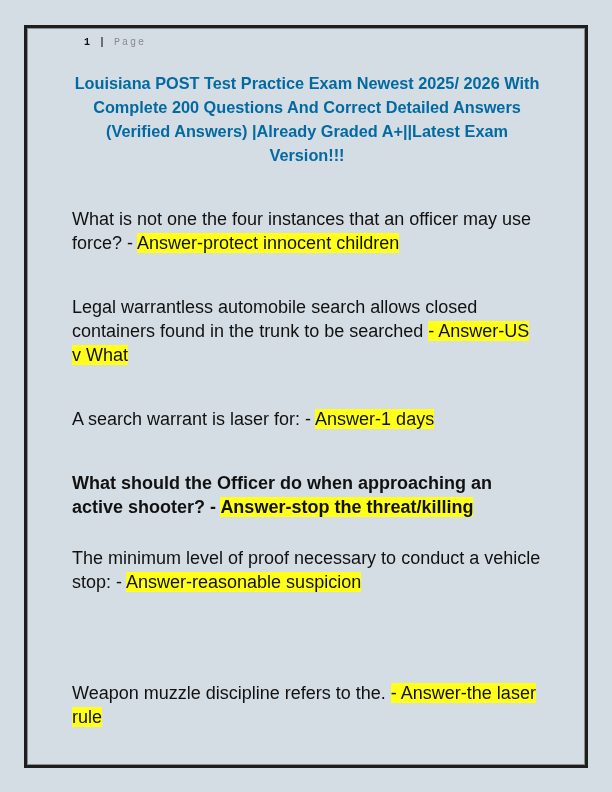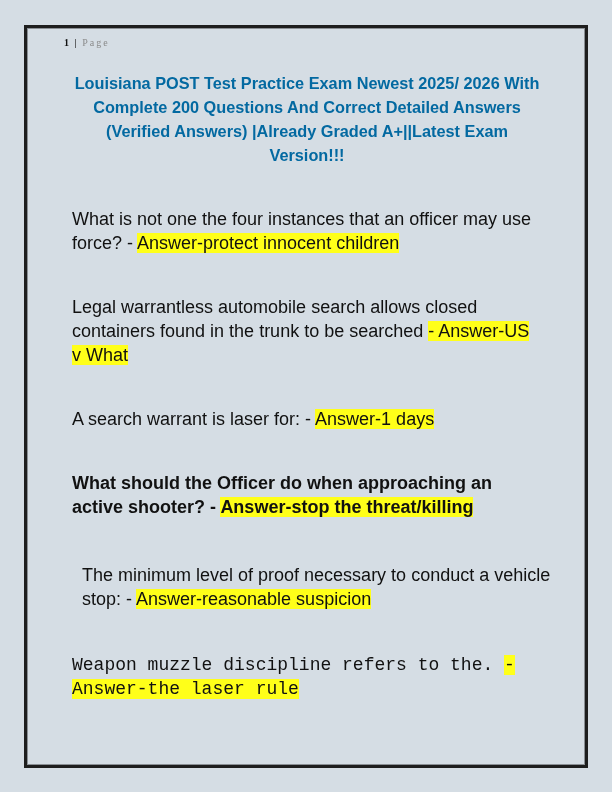--- a/index.html
+++ b/index.html
@@ -19,24 +19,24 @@
       left: 24px;
       top: 25px;
       width: 558px;
       height: 737px;
       border: 3px solid #1e1e1e;
       box-shadow: inset 1px 1px 0 #8a8f94, inset -1px -1px 0 #8a8f94;
       box-sizing: content-box;
     }
     .page-number {
       position: absolute;
-      left: 64px;
+      left: 84px;
       top: 37px;
       font-size: 10px;
-      font-family: Liberation Serif, serif;
+      font-family: Liberation Mono, monospace;
       color: #222;
       letter-spacing: 0.5px;
     }
     .page-number .num {
       font-weight: bold;
       color: #111;
     }
     .page-number .sep {
       font-weight: bold;
       color: #333;
@@ -91,19 +91,19 @@
 </div>
 
 <div class="qa" style="top:407px;">
   <span>A search warrant is laser for: - </span><span class="answer">Answer-1 days</span>
 </div>
 
 <div class="qa" style="top:471px;font-weight:bold;">
   <span>What should the Officer do when approaching an active shooter? - </span><span class="answer">Answer-stop the threat/killing</span>
 </div>
 
-<div class="qa" style="top:563px;margin-left:10px;">
+<div class="qa" style="top:546px;">
   <span>The minimum level of proof necessary to conduct a vehicle stop: - </span><span class="answer">Answer-reasonable suspicion</span>
 </div>
 
-<div class="qa" style="top:653px;font-family:Liberation Mono, monospace;">
+<div class="qa" style="top:681px;">
   <span>Weapon muzzle discipline refers to the. </span><span class="answer">- Answer-the laser rule</span>
 </div>
 
 </body></html>

